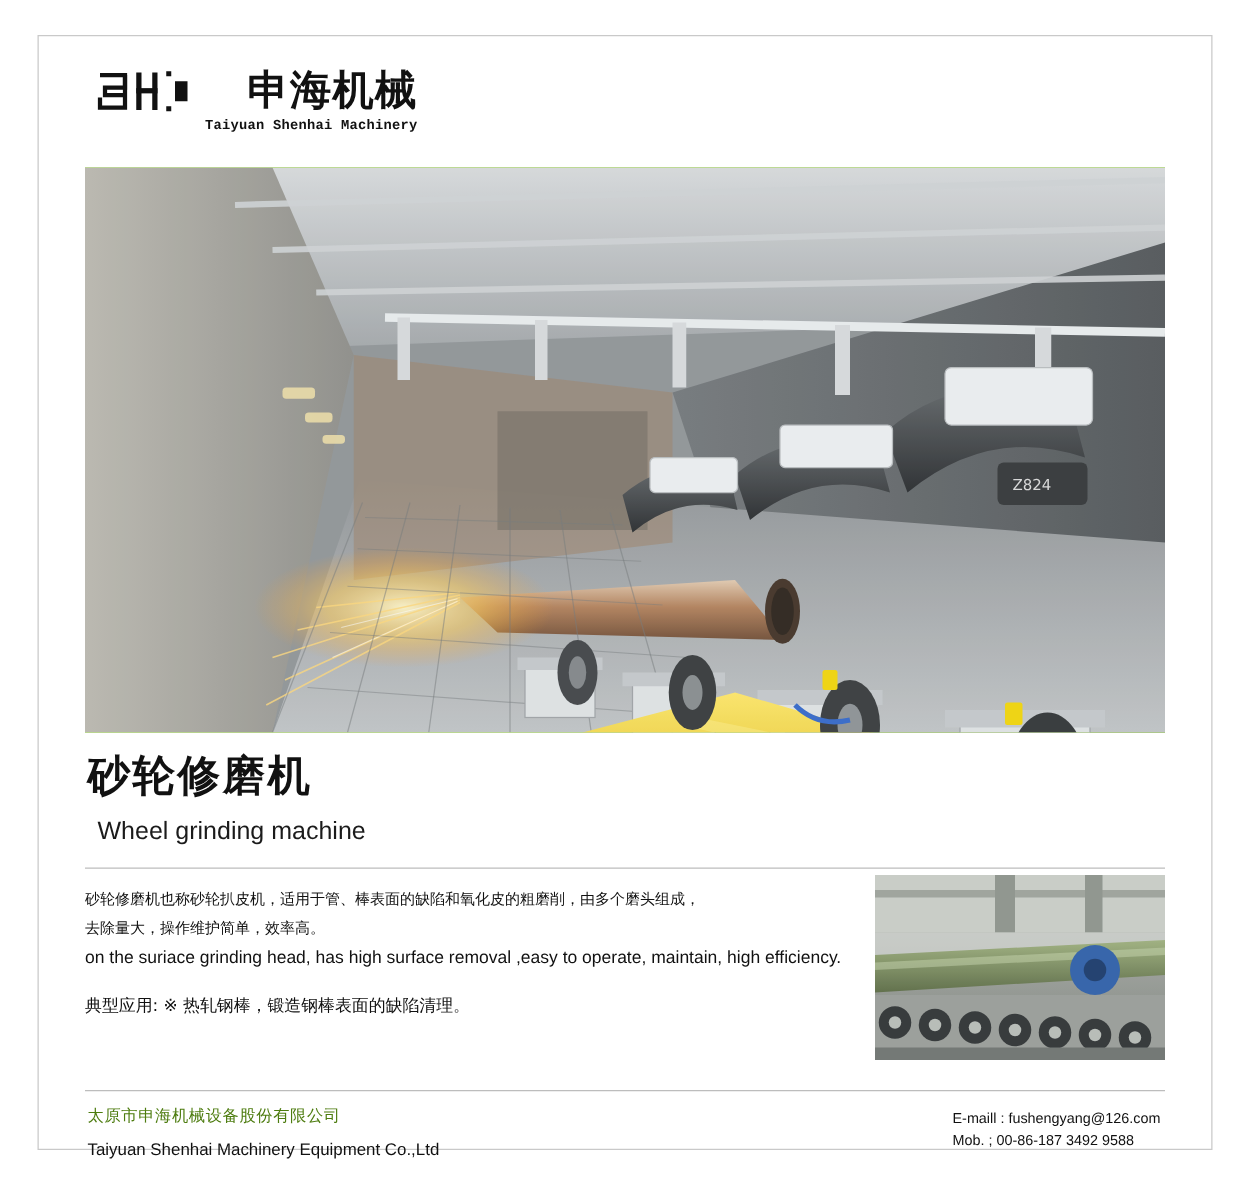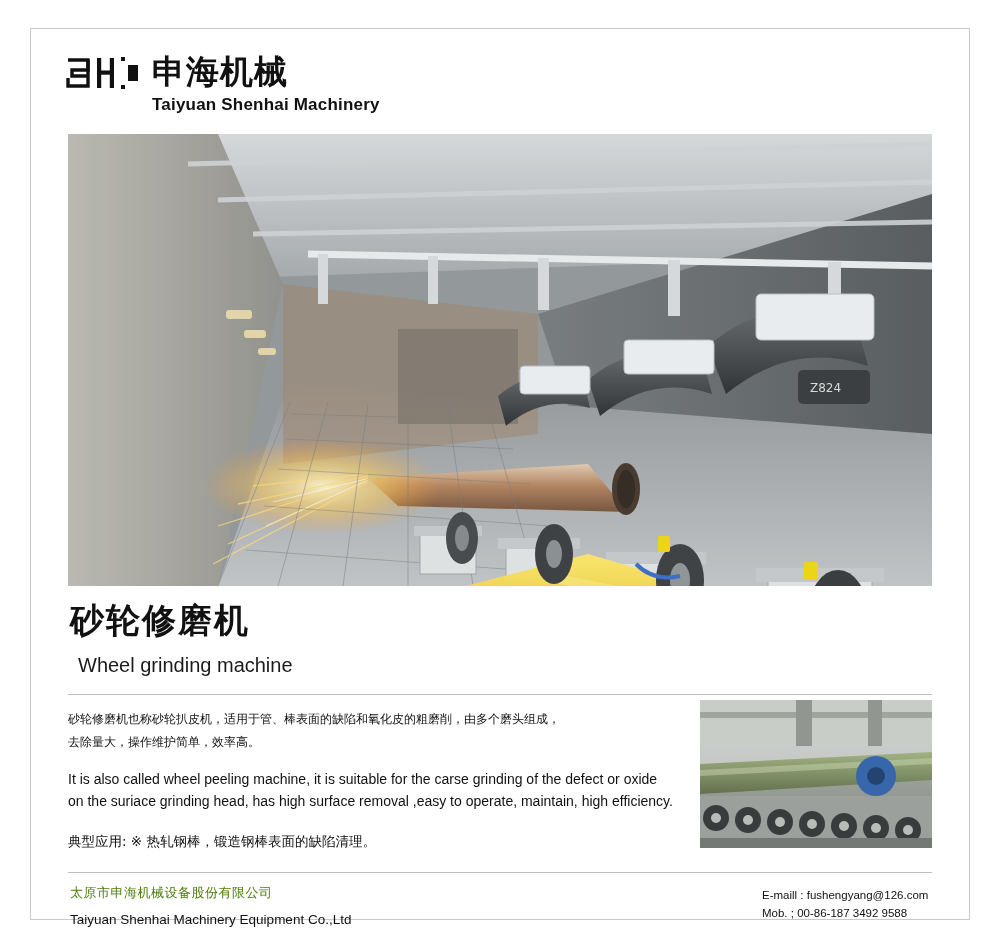--- a/index.html
+++ b/index.html
@@ -28,24 +28,25 @@
     width: 940px;
     height: 892px;
     border: 1px solid #c9c9c9;
     box-sizing: border-box;
     pointer-events: none;
   }
 
   
   .header {
     position: absolute;
-    left: 64px;
+    left: 76px;
     top: 52px;
     width: 600px;
     height: 70px;
+    text-align: right;
   }
   .logo-row {
     display: flex;
     align-items: flex-start;
   }
   .logo-mark {
     width: 78px;
     height: 42px;
     position: relative;
     margin-right: 10px;
@@ -56,22 +57,22 @@
     font-family: "DejaVu Sans", sans-serif;
     font-size: 33px;
     font-weight: 700;
     letter-spacing: 1px;
     line-height: 40px;
     color: #111111;
     white-space: nowrap;
   }
   .logo-en {
     margin-top: 3px;
-    font-family: Liberation Sans, sans-serif;
-    font-size: 17px;
+    font-family: Liberation Mono, monospace;
+    font-size: 11px;
     font-weight: 700;
     letter-spacing: 0.2px;
     color: #111111;
     white-space: nowrap;
   }
 
   
   .hero {
     position: absolute;
     left: 68px;
@@ -391,21 +392,20 @@
     </svg>
   </div>
 
   <div class="title-cn">砂轮修磨机</div>
   <div class="title-en">Wheel grinding machine</div>
   <div class="divider"></div>
 
   <div class="body-block">
     <div class="body-cn">砂轮修磨机也称砂轮扒皮机，适用于管、棒表面的缺陷和氧化皮的粗磨削，由多个磨头组成，</div>
     <div class="body-cn">去除量大，操作维护简单，效率高。</div>
-    <div class="body-en">It is also called wheel peeling machine, it is suitable for the carse grinding of the defect or oxide</div>
     <div class="body-en" style="margin-top:0">on the suriace grinding head, has high surface removal ,easy to operate, maintain, high efficiency.</div>
     <div class="body-app">典型应用: ※ 热轧钢棒，锻造钢棒表面的缺陷清理。</div>
   </div>
 
   <div class="thumb">
     <svg class="thumb-canvas" viewBox="0 0 232 148" preserveAspectRatio="none" xmlns="http://www.w3.org/2000/svg">
       <defs>
         <linearGradient id="tbg" x1="0" y1="0" x2="0" y2="1">
           <stop offset="0" stop-color="#b9bcb6"></stop>
           <stop offset="1" stop-color="#7c807b"></stop>

